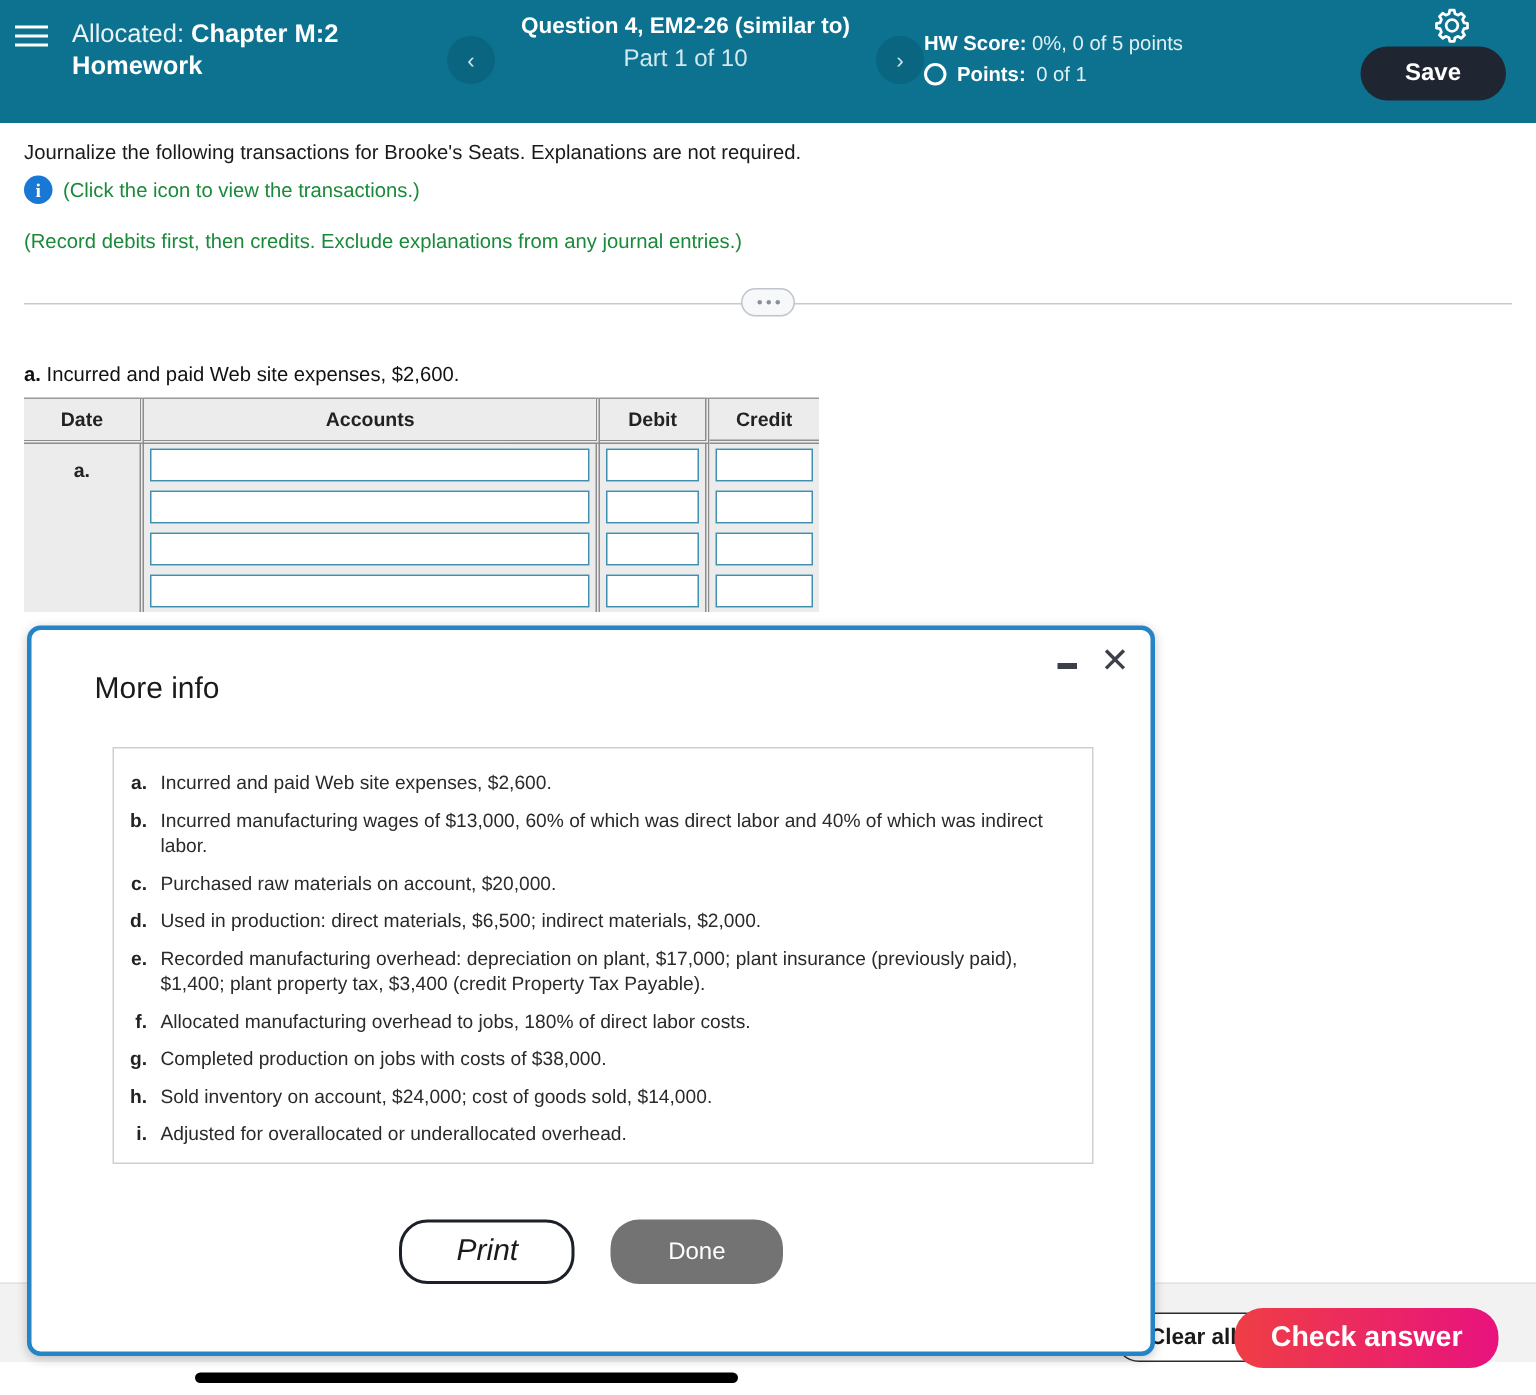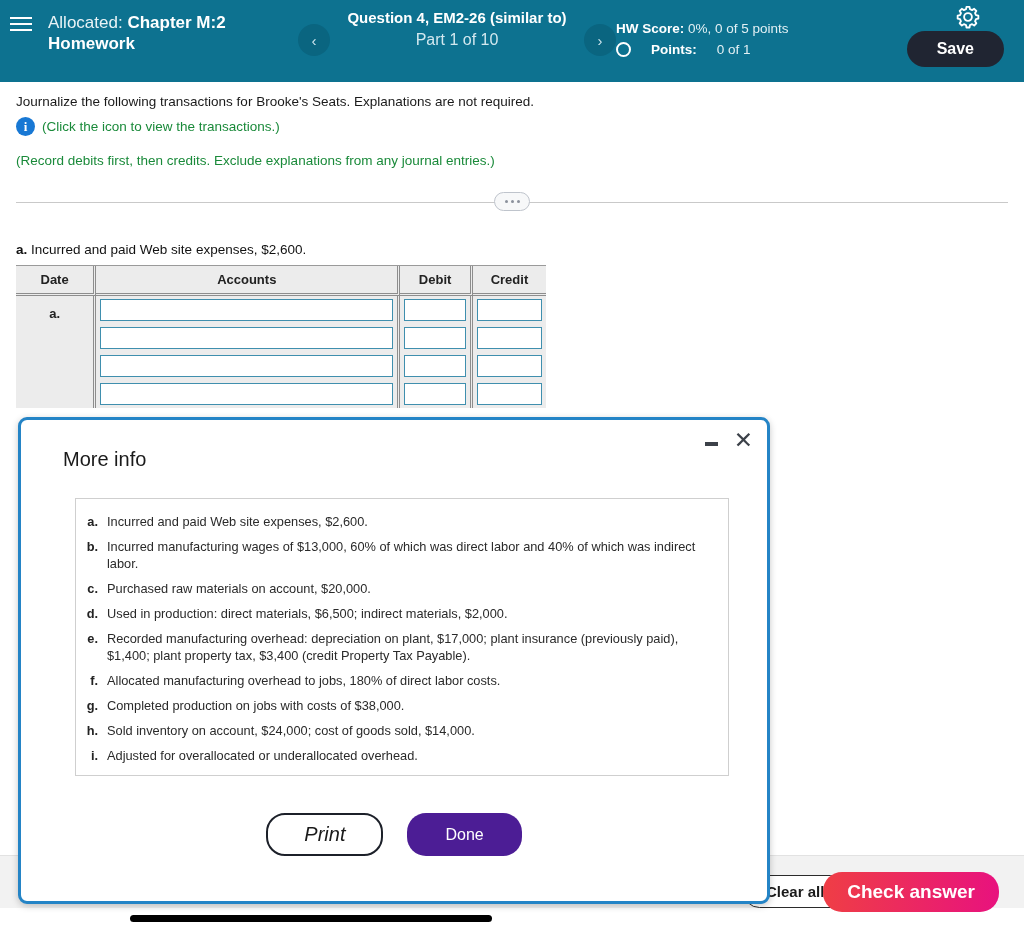--- a/index.html
+++ b/index.html
@@ -39,21 +39,21 @@
     font-size:15px; cursor:pointer; flex:0 0 auto;
     margin-top:15px; border:none;
   }
   .qblock { width:230px; text-align:center; margin:0 12px; }
   .qtitle { font-size:15px; font-weight:bold; line-height:18px; color:#fff; }
   .qpart  { font-size:16px; color:#d3e8ef; margin-top:4px; }
 
   .score-block { margin-top:10px; width:215px; }
   .score-line { font-size:13.5px; color:#e2f0f4; line-height:19px; white-space:nowrap;}
   .score-line b { color:#fff; font-weight:bold; }
-  .score-line2 { display:flex; align-items:center; gap:20px; margin-top:2px;text-align:center;}
+  .score-line2 { display:flex; align-items:center; gap:7px; margin-top:2px;text-align:center;}
   .circ { width:15px; height:15px; border:2px solid #fff; border-radius:50%; flex:0 0 auto;}
 
   .gear {
     position:absolute; right:43px; top:4px; width:26px; height:26px; cursor:pointer;
   }
   .save-btn {
     position:absolute; right:20px; top:31px;
     background:#202532; color:#fff; border:none;
     border-radius:19px; padding:9px 30px;
     font-size:16px; font-weight:bold; cursor:pointer;
@@ -165,21 +165,21 @@
   .txt { flex:1 1 auto; }
 
   .modal-footer { display:flex; justify-content:center; gap:24px; margin-top:37px; }
   .print-btn {
     border:2px solid #1c2029; background:#fff; color:#1a1a1a;
     border-radius:19px; padding:8px 36px; font-size:20px; cursor:pointer;
     font-family:"Liberation Sans", sans-serif;
     font-style:italic;
   }
   .done-btn {
-    border:none; background:#4c1d95; color:#fff;
+    border:none; background:#737373; color:#fff;
     border-radius:19px; padding:10px 38px; font-size:16px; cursor:pointer;
     font-family:"Liberation Sans", sans-serif;
   }
 </style>
 </head>
 <body>
 
 <div id="app">
 
   <div class="topbar">

